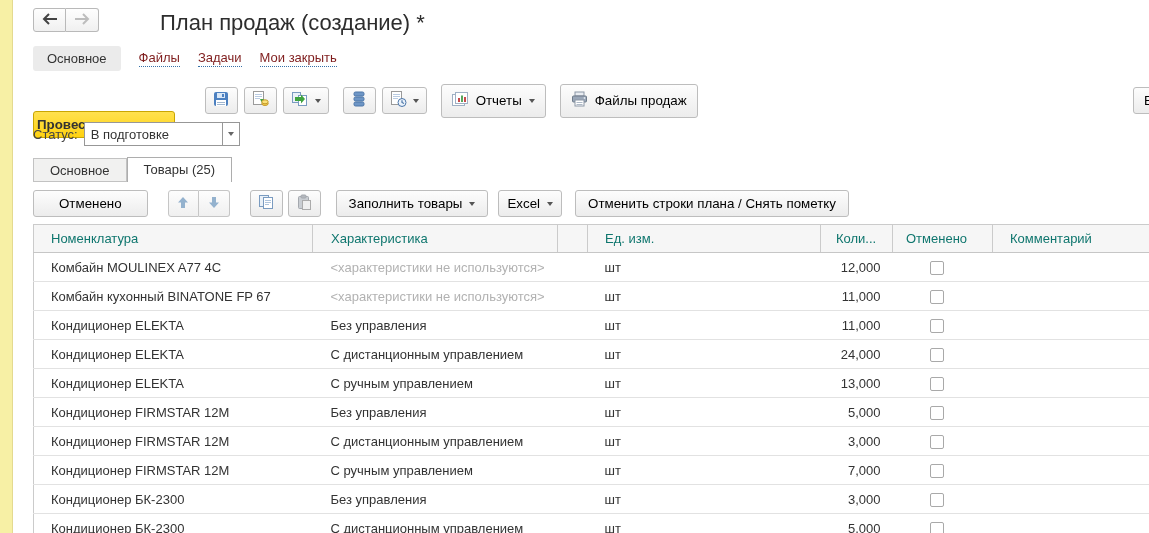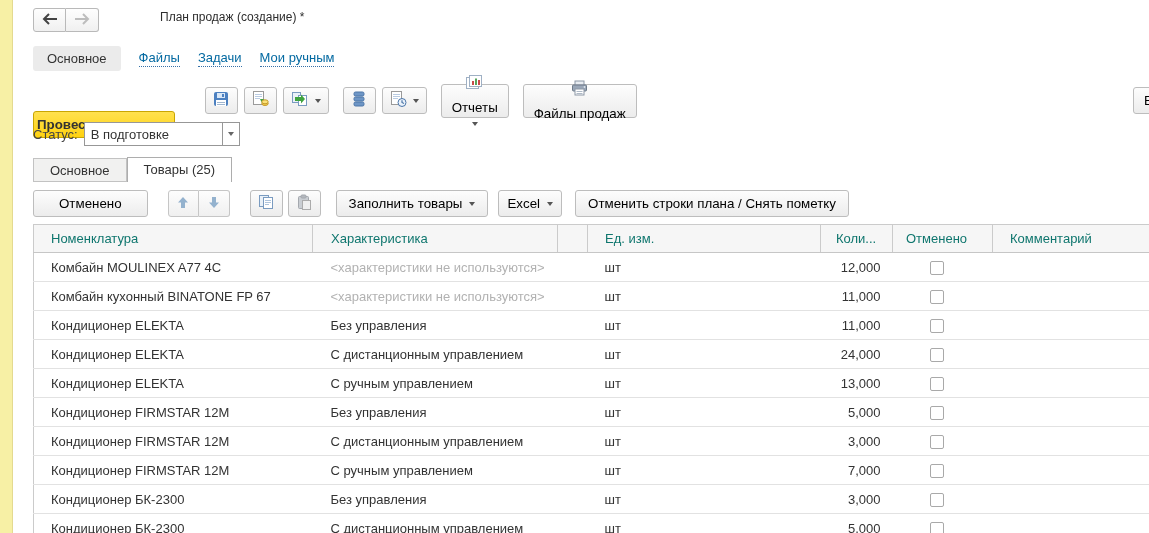--- a/index.html
+++ b/index.html
@@ -9,38 +9,38 @@
 
   .left-stripe { position:absolute; left:0; top:0; width:13px; height:533px;
     background:#F7F0A5; border-right:1px solid #E4DA90; }
 
   
   .nav-group { position:absolute; left:33px; top:8px; display:flex; }
   .nav-btn { width:33px; height:24px; background:linear-gradient(#FEFEFE,#F0F0F0);
     border:1px solid #B9B9B9; display:flex; align-items:center; justify-content:center; cursor:pointer; }
   .nav-btn.back { border-radius:3px 0 0 3px; }
   .nav-btn.fwd  { border-radius:0 3px 3px 0; border-left:none; }
-  .page-title { position:absolute; left:160px; top:10px; font-size:12px; color:#2D2D2D; }
+  .page-title { position:absolute; left:160px; top:10px; font-size:22px; color:#2D2D2D; }
 
   .navtabs { position:absolute; left:33px; top:45px; display:flex; align-items:center; gap:18px; height:26px; }
   .navtab-active { background:#EBEBEB; border-radius:3px; padding:5px 14px; color:#333; cursor:pointer; }
-  .navtab-link { color:#0369a1; border-bottom:1px dotted #3570A8; cursor:pointer; padding-bottom:1px; }
+  .navtab-link { color:#7f1d1d; border-bottom:1px dotted #3570A8; cursor:pointer; padding-bottom:1px; }
 
   
   .toolbar { position:absolute; left:33px; top:87px; display:flex; align-items:center; height:27px; }
   .btn { height:27px; background:linear-gradient(#FDFDFD,#ECECEC); border:1px solid #BDBDBD;
     border-radius:3px; display:inline-flex; align-items:center; justify-content:center; cursor:pointer; }
   .btn-yellow { background:linear-gradient(#FFE14F,#FFD211); border:1px solid #C9A602;
     font-weight:bold; color:#333; padding:0 3px; margin-right:30px;margin-top:48px; }
   .icon-btn { width:33px; margin-right:6px; }
   .combo-btn { padding:0 7px; margin-right:6px; gap:6px; }
   .gap { width:8px; }
   .caret { width:0; height:0; border-left:3.5px solid transparent; border-right:3.5px solid transparent;
     border-top:4px solid #555; display:inline-block; }
-  .text-btn { padding:16px 10px; gap:7px; margin-right:14px;flex-direction:column; }
+  .text-btn { padding:16px 10px; gap:7px; margin-right:14px; }
   .more-btn { position:absolute; left:1133px; top:87px; width:60px; padding:0 10px; justify-content:flex-start; }
 
   
   .status-row { position:absolute; left:33px; top:122px; display:flex; align-items:center; }
   .status-label { color:#444; margin-right:6px; }
   .status-field { display:flex; height:24px; border:1px solid #979797; background:#fff; }
   .status-value { width:137px; padding:4px 6px; white-space:nowrap; overflow:hidden; }
   .status-drop { width:17px; border-left:1px solid #979797; display:flex; align-items:center;
     justify-content:center; cursor:pointer; background:#fff; }
   .status-drop .caret { border-top-color:#666; }
@@ -103,21 +103,21 @@
       </span>
     </div>
   </div>
 
   <div class="page-title">План продаж (создание) *</div>
 
   <div class="navtabs">
     <span class="navtab-active">Основное</span>
     <span class="navtab-link">Файлы</span>
     <span class="navtab-link">Задачи</span>
-    <span class="navtab-link">Мои ручным</span>
+    <span class="navtab-link">Мои закрыть</span>
   </div>
 
   <div class="toolbar">
     <button class="btn btn-yellow">Провести и закрыть</button>
 
     <button class="btn icon-btn">
       <span>
         <svg width="16" height="16" viewBox="0 0 16 16">
             <rect x="1" y="1" width="14" height="14" rx="2" fill="#4C80C0"></rect>
             <rect x="4" y="2" width="8" height="5" fill="#D9E7F6"></rect>

